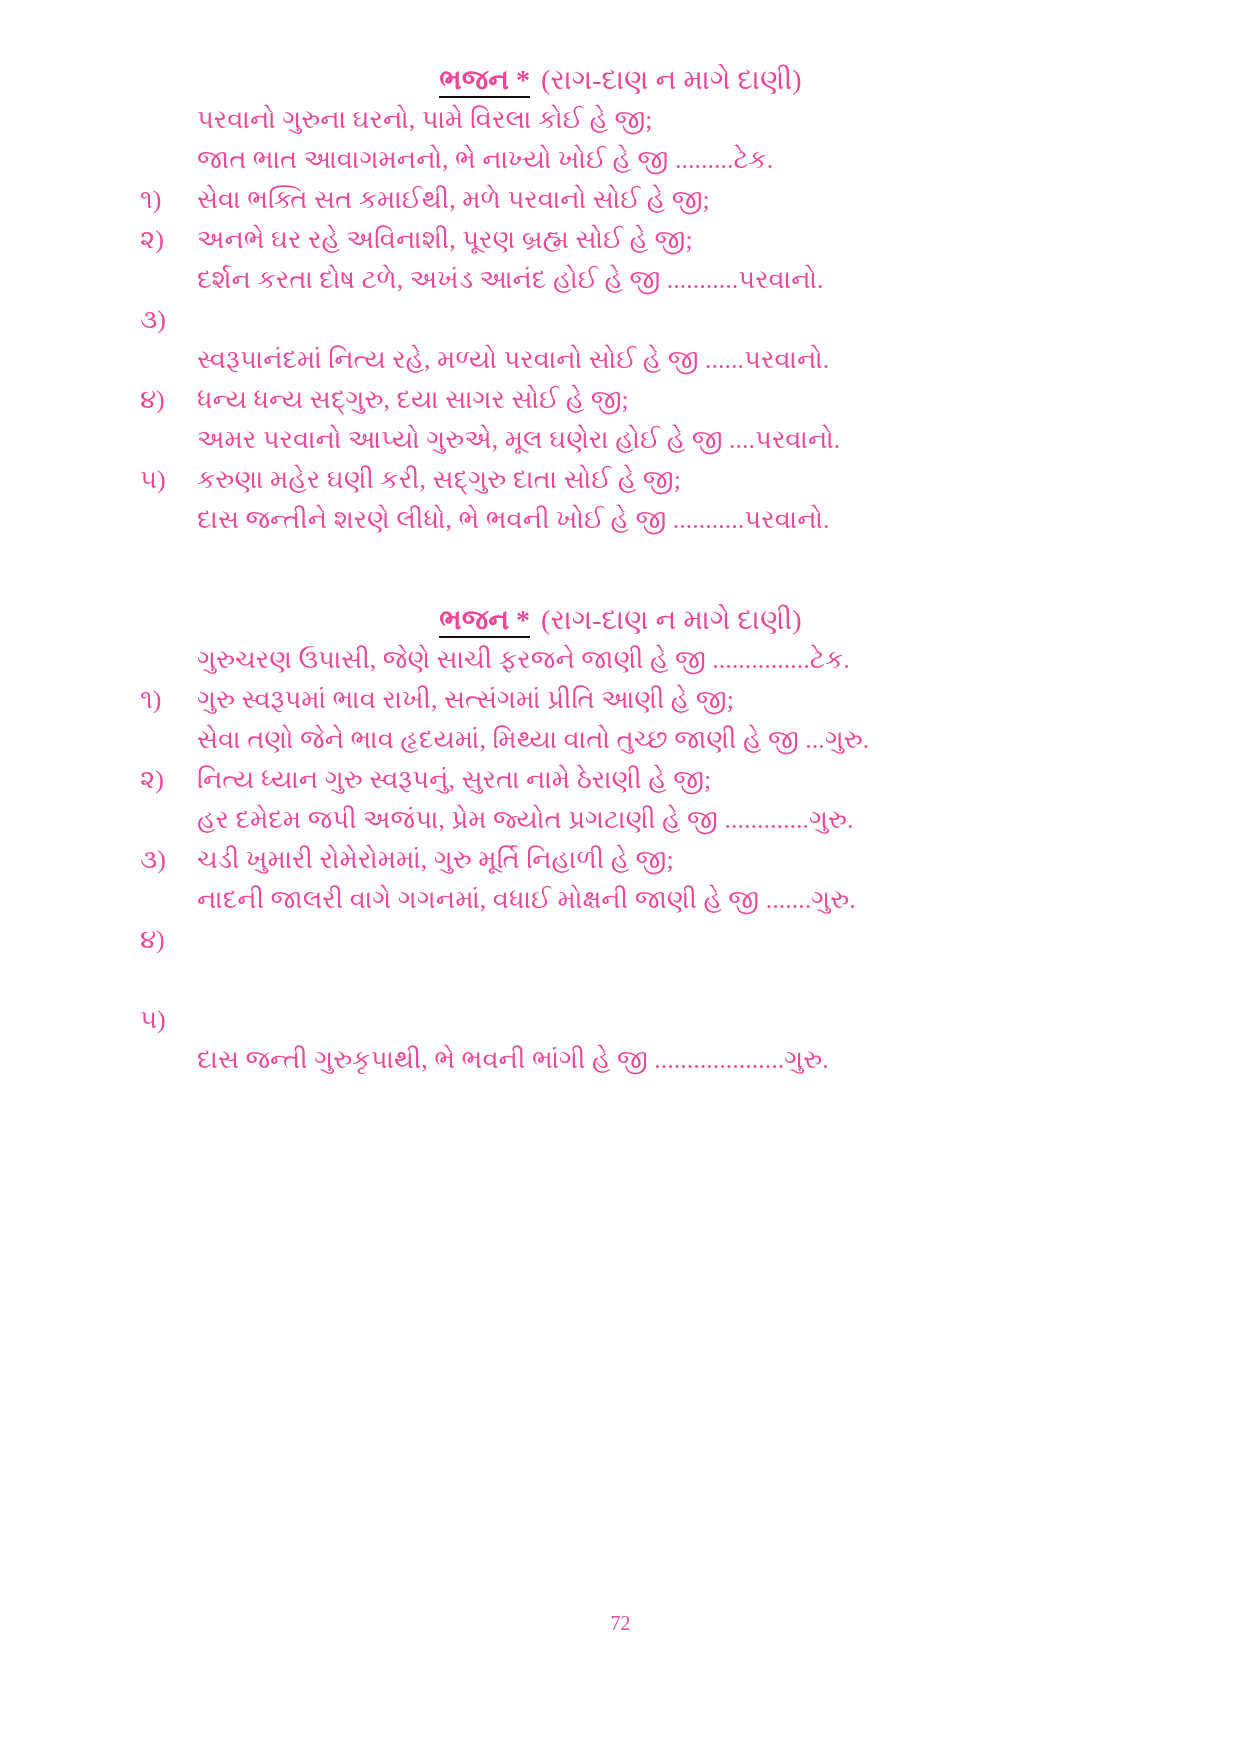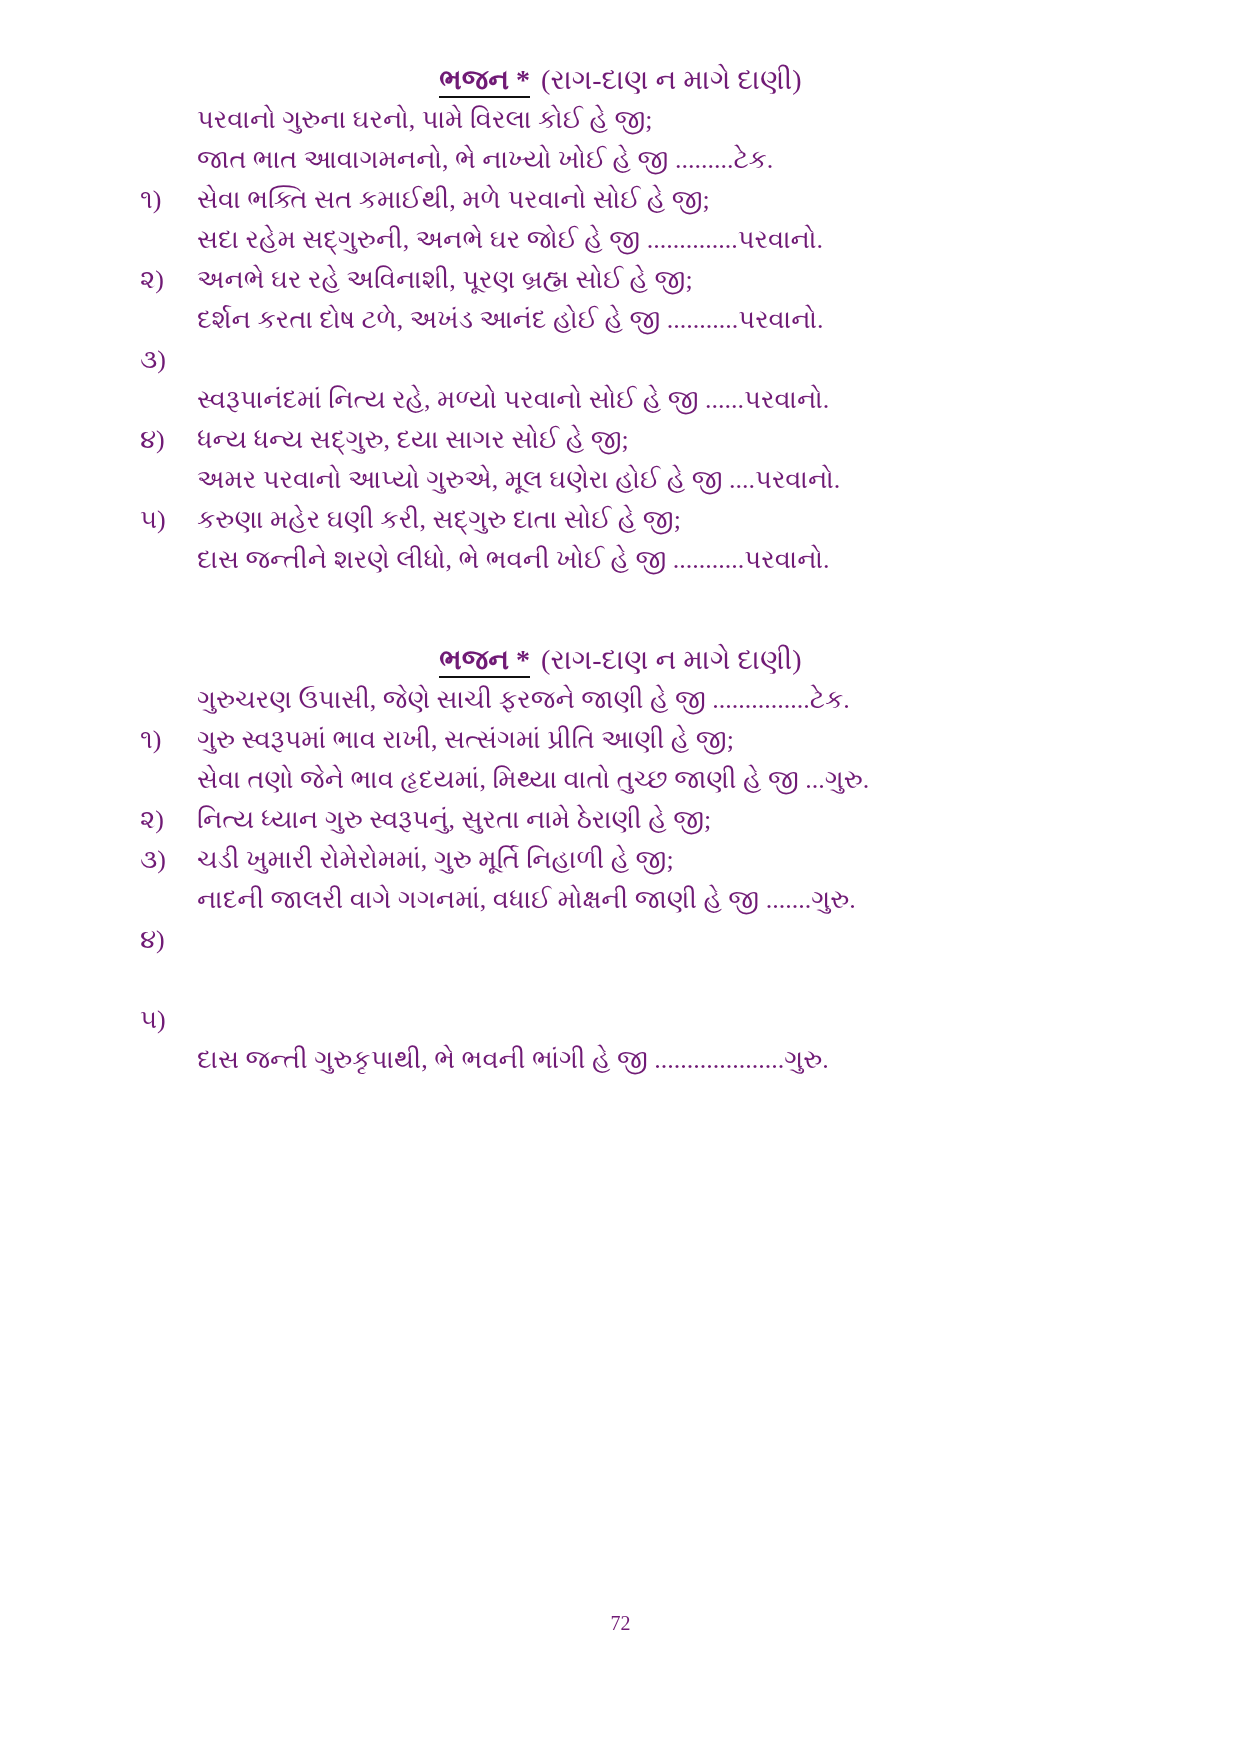--- a/index.html
+++ b/index.html
@@ -2,21 +2,21 @@
 <html><head>
 <meta charset="utf-8">
 <style>
   html, body { margin: 0; padding: 0; background: #e8e8e8; }
   .page {
     position: relative;
     width: 1241px;
     height: 1755px;
     margin: 0 auto;
     background: #ffffff;
-    color: #701a75;
+    color: #ec4899;
     font-family: "Liberation Serif", "DejaVu Serif", serif;
     overflow: hidden;
   }
   .content { padding-top: 60px; }
   .title-row {
     height: 40px;
     line-height: 40px;
     text-align: center;
     font-size: 28px;
     white-space: nowrap;
@@ -63,24 +63,20 @@
         <span class="txt">પરવાનો ગુરુના ઘરનો, પામે વિરલા કોઈ હે જી;</span>
       </div>
       <div class="line">
         <span class="num"></span>
         <span class="txt">જાત ભાત આવાગમનનો, ભે નાખ્યો ખોઈ હે જી .........ટેક.</span>
       </div>
 
       <div class="line">
         <span class="num">૧)</span>
         <span class="txt">સેવા ભક્તિ સત કમાઈથી, મળે પરવાનો સોઈ હે જી;</span>
-      </div>
-      <div class="line">
-        <span class="num"></span>
-        <span class="txt">સદા રહેમ સદ્ગુરુની, અનભે ઘર જોઈ હે જી ..............પરવાનો.</span>
       </div>
 
       <div class="line">
         <span class="num">૨)</span>
         <span class="txt">અનભે ઘર રહે અવિનાશી, પૂરણ બ્રહ્મ સોઈ હે જી;</span>
       </div>
       <div class="line">
         <span class="num"></span>
         <span class="txt">દર્શન કરતા દોષ ટળે, અખંડ આનંદ હોઈ હે જી ...........પરવાનો.</span>
       </div>
@@ -130,20 +126,24 @@
       </div>
       <div class="line">
         <span class="num"></span>
         <span class="txt">સેવા તણો જેને ભાવ હૃદયમાં, મિથ્યા વાતો તુચ્છ જાણી હે જી ...ગુરુ.</span>
       </div>
 
       <div class="line">
         <span class="num">૨)</span>
         <span class="txt">નિત્ય ધ્યાન ગુરુ સ્વરૂપનું, સુરતા નામે ઠેરાણી હે જી;</span>
       </div>
+      <div class="line">
+        <span class="num"></span>
+        <span class="txt">હર દમેદમ જપી અજંપા, પ્રેમ જ્યોત પ્રગટાણી હે જી .............ગુરુ.</span>
+      </div>
 
       <div class="line">
         <span class="num">૩)</span>
         <span class="txt">ચડી ખુમારી રોમેરોમમાં, ગુરુ મૂર્તિ નિહાળી હે જી;</span>
       </div>
       <div class="line">
         <span class="num"></span>
         <span class="txt">નાદની જાલરી વાગે ગગનમાં, વધાઈ મોક્ષની જાણી હે જી .......ગુરુ.</span>
       </div>
 

